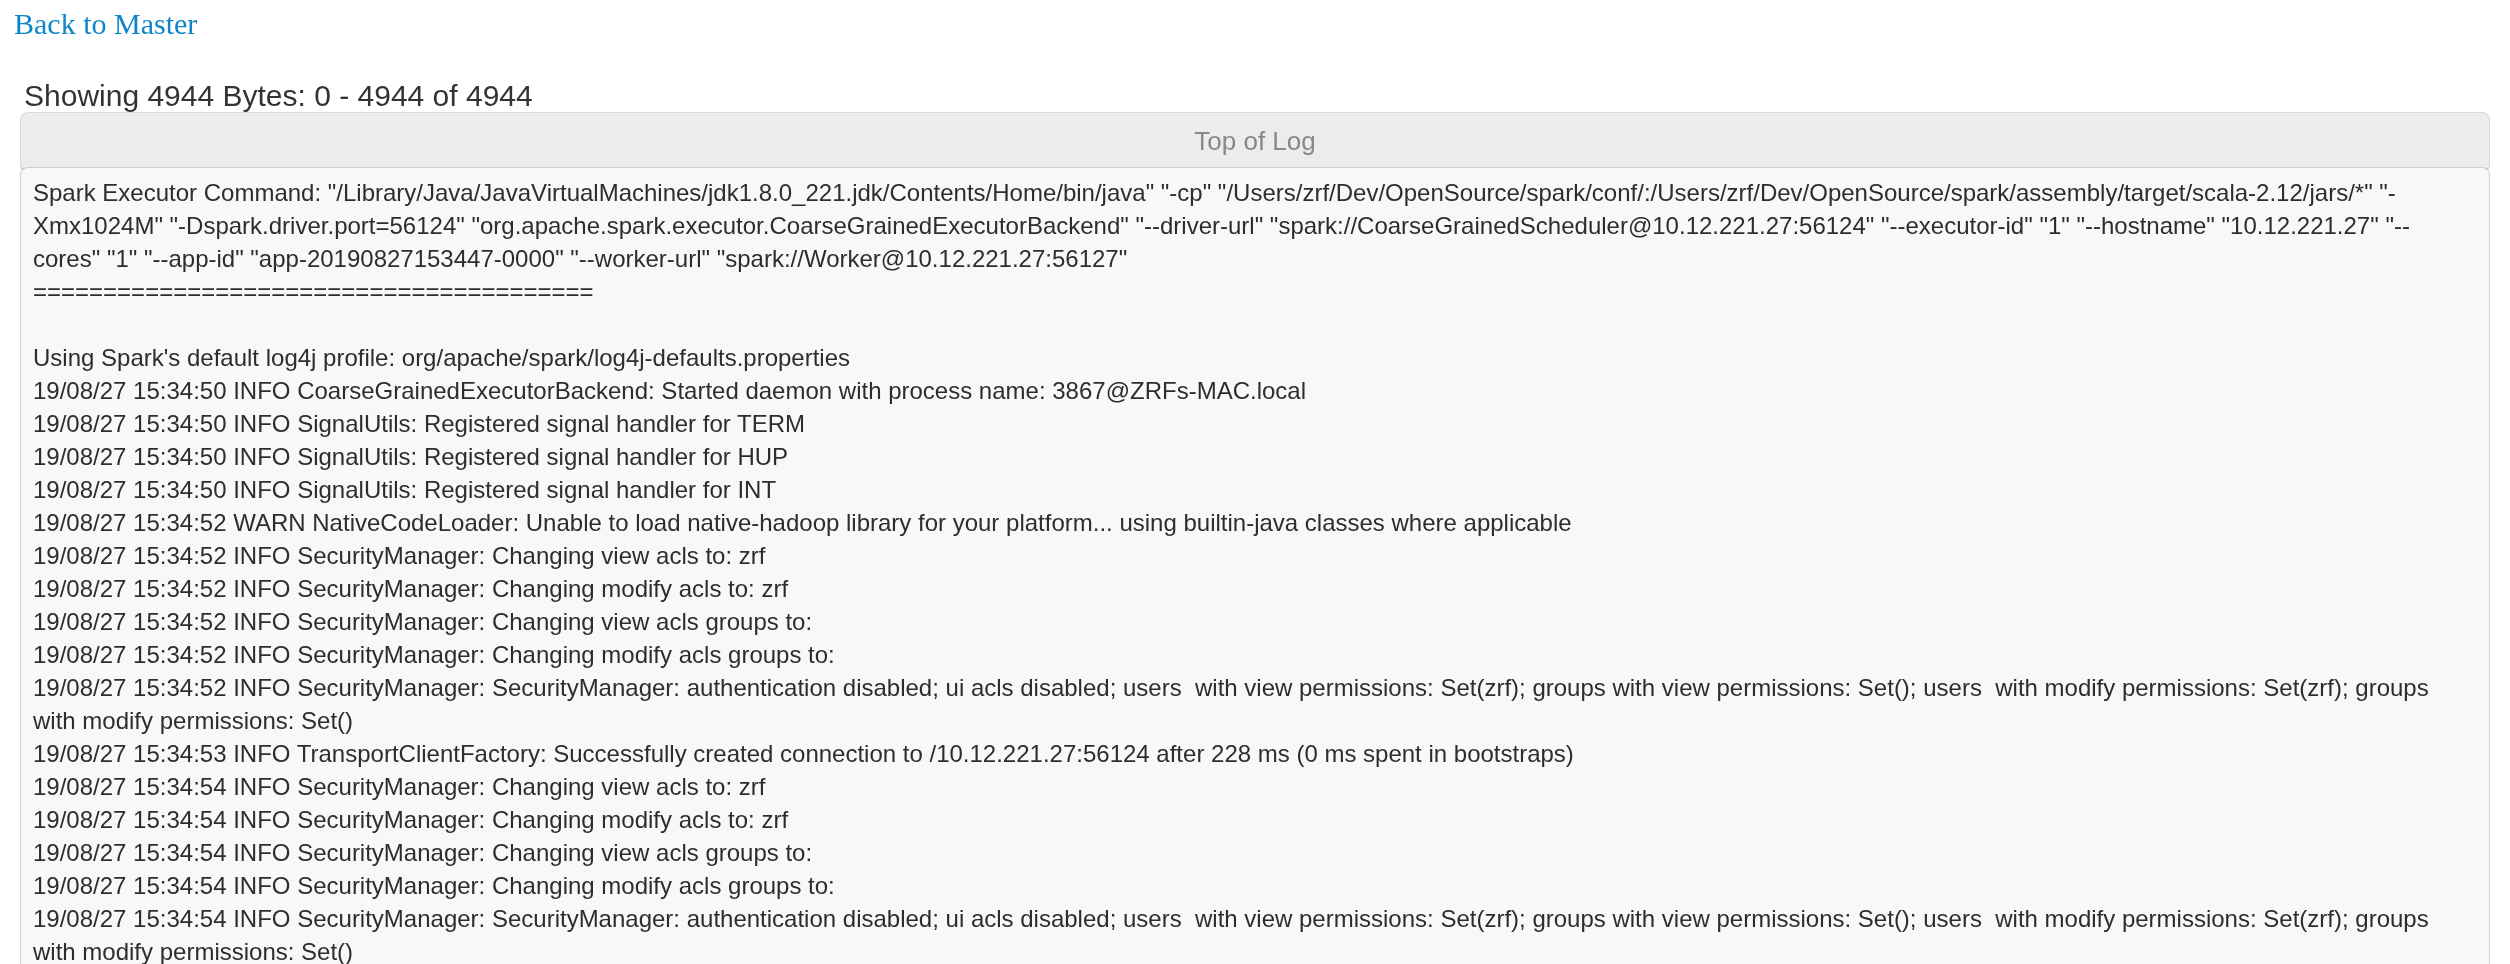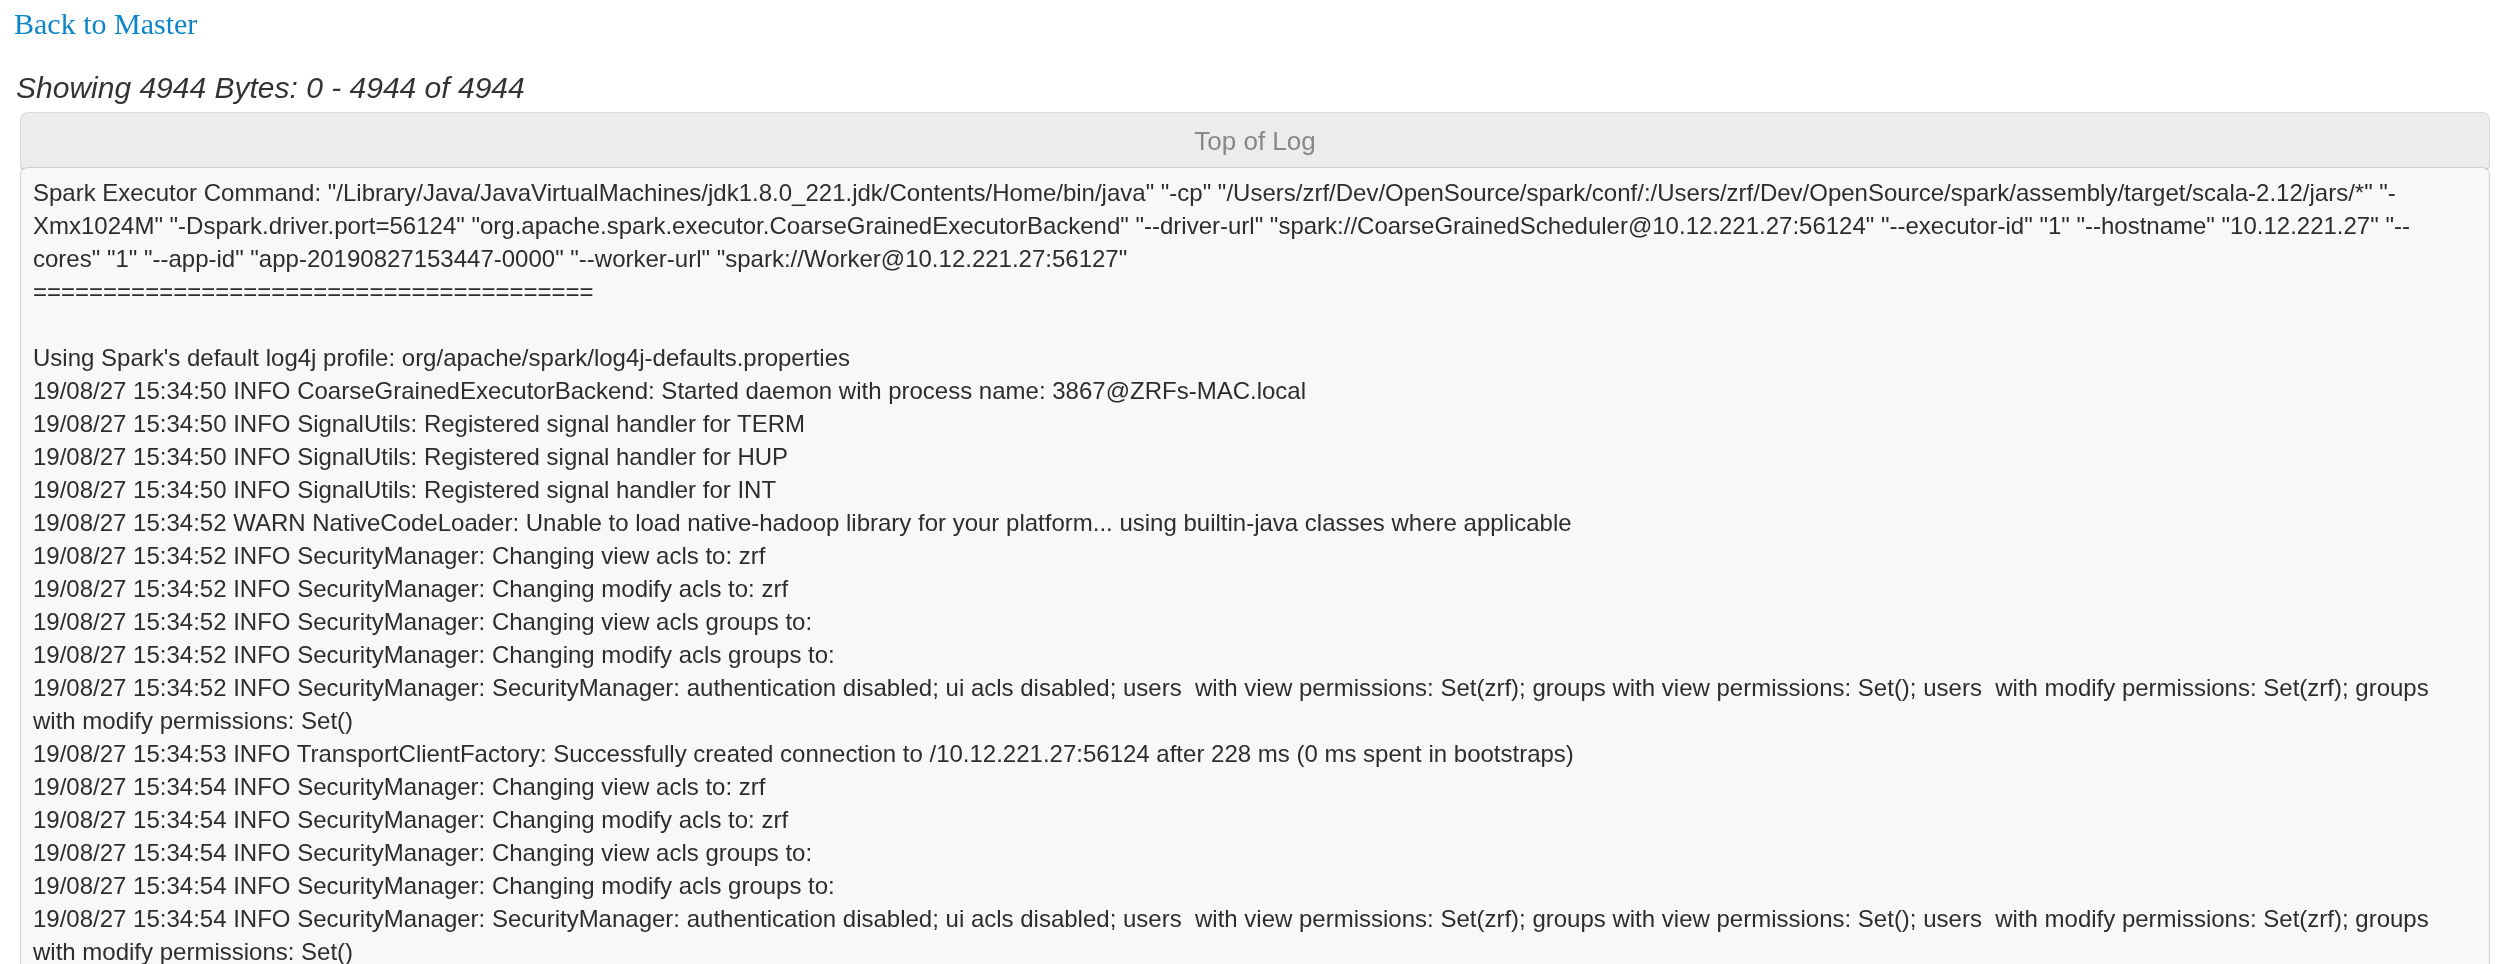--- a/index.html
+++ b/index.html
@@ -37,22 +37,21 @@
     cursor: pointer;
     font-family: Liberation Serif, serif;
   }
   .byte-range {
     position: absolute;
     top: 64px;
     left: 10px;
     font-size: 30px;
     line-height: 36px;
     color: var(--heading-text);
-    margin: 6px;
-    font-style: italic;
+    margin: 14px;
   }
   .log-header-bar {
     position: absolute;
     top: 112px;
     left: 20px;
     right: 20px;
     height: 61px;
     background: var(--bar-background);
     border: 1px solid var(--bar-border);
     border-bottom: 4px solid var(--bar-bottom-edge);

